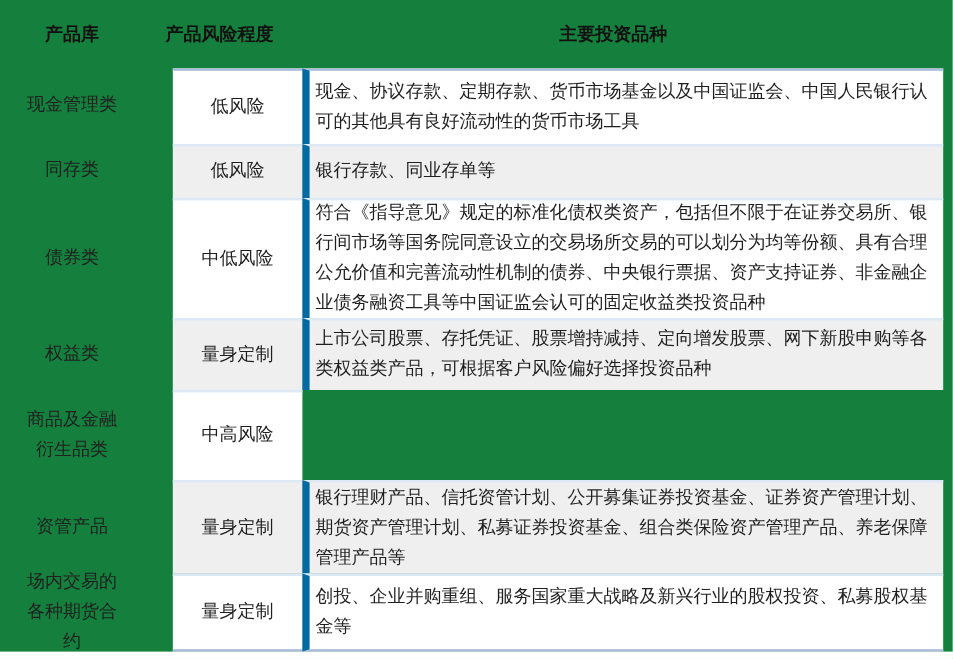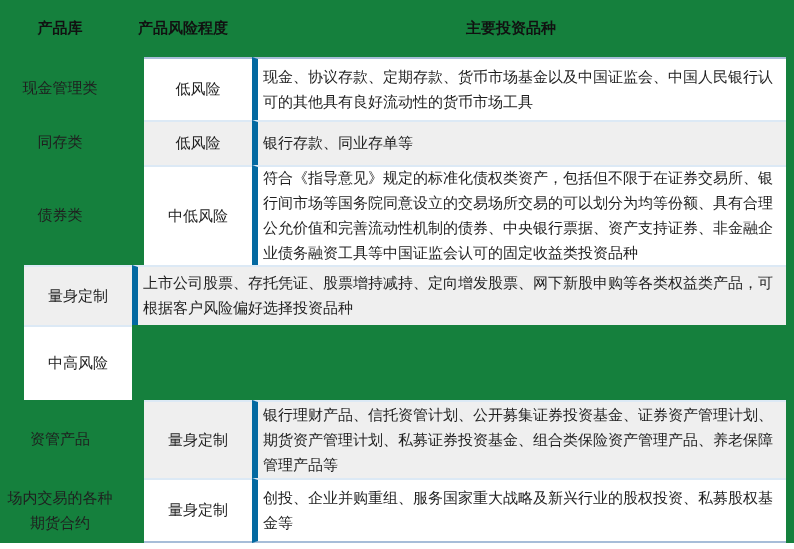--- a/index.html
+++ b/index.html
@@ -32,21 +32,21 @@
   .cell {
     font-size: 15px;
     line-height: 25px;
     display: flex;
     align-items: center;
   }
   .cell.c1 {
     width: 120px;
     justify-content: center;
     text-align: center;
-    padding: 0 3px;
+    padding: 0 16px;
   }
   .cell.c2 {
     width: 108px;
     justify-content: center;
     text-align: center;
     margin-left: 24px;
   }
   .cell.c3 {
     flex: 1;
     padding: 4px 8px 4px 5px;
@@ -89,25 +89,27 @@
     <div class="cell c3 bg-b bt-blue">银行存款、同业存单等</div>
   </div>
 
   <div class="trow r2">
     <div class="cell c1">债券类</div>
     <div class="cell c2 bg-a bt-blue">中低风险</div>
     <div class="cell c3 bg-a bt-blue">符合《指导意见》规定的标准化债权类资产，包括但不限于在证券交易所、银行间市场等国务院同意设立的交易场所交易的可以划分为均等份额、具有合理公允价值和完善流动性机制的债券、中央银行票据、资产支持证券、非金融企业债务融资工具等中国证监会认可的固定收益类投资品种</div>
   </div>
 
   <div class="trow r3">
+    <div class="cell c1">权益类</div>
     <div class="cell c2 bg-b bt-blue">量身定制</div>
     <div class="cell c3 bg-b bt-blue">上市公司股票、存托凭证、股票增持减持、定向增发股票、网下新股申购等各类权益类产品，可根据客户风险偏好选择投资品种</div>
   </div>
 
   <div class="trow r4">
+    <div class="cell c1">商品及金融衍生品类</div>
     <div class="cell c2 bg-a bt-blue">中高风险</div>
   </div>
 
   <div class="trow r5">
     <div class="cell c1">资管产品</div>
     <div class="cell c2 bg-b bt-blue">量身定制</div>
     <div class="cell c3 bg-b bt-blue">银行理财产品、信托资管计划、公开募集证券投资基金、证券资产管理计划、期货资产管理计划、私募证券投资基金、组合类保险资产管理产品、养老保障管理产品等</div>
   </div>
 
   <div class="trow r6">

